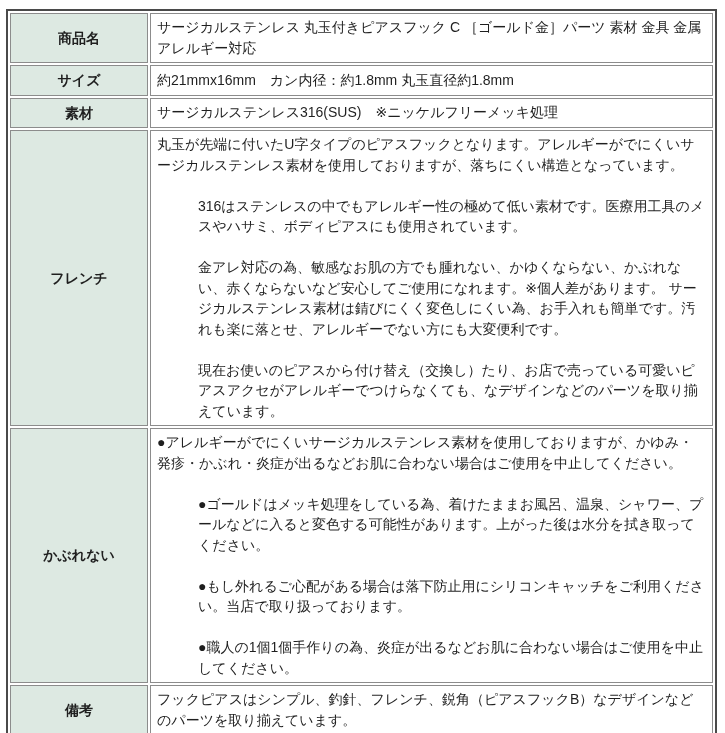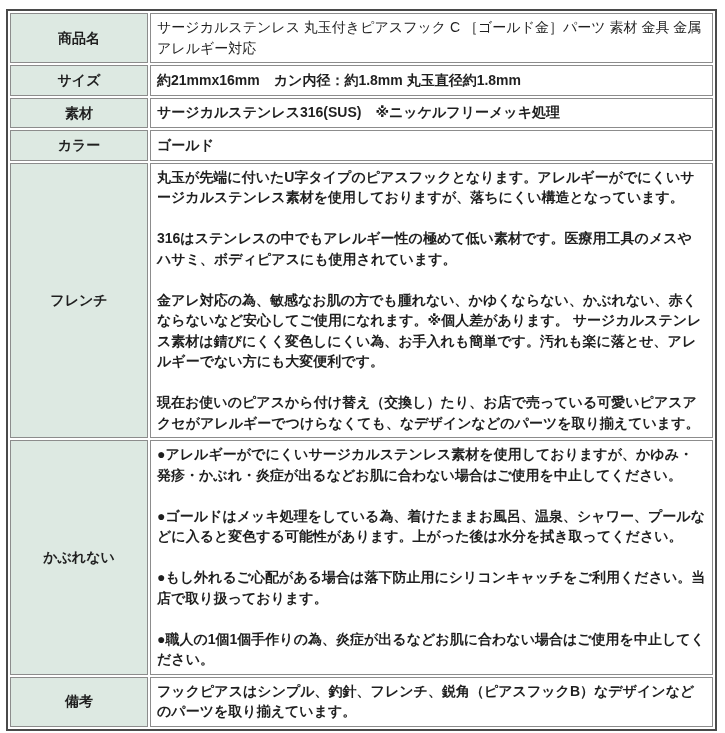--- a/index.html
+++ b/index.html
@@ -37,22 +37,22 @@
     font-weight: bold;
     text-align: center;
     vertical-align: middle;
     padding: 4px 3px;
   }
   table.spec td {
     padding: 3px 6px 4px 6px;
     vertical-align: middle;
     background: #ffffff;
   }
-  td p { margin: 0; word-break: break-all; font-weight: bold; }
-  td p + p { margin-top: 20.5px; }
+  td p { margin: 0; word-break: break-all; }
+  td p + p { margin-top: 20.5px; margin-left: 41px; }
   .bold-val p { font-weight: normal; }
 </style>
 </head>
 <body>
 
 <div class="page">
   <table class="spec">
     <tbody>
       <tr>
         <th>商品名</th>
@@ -63,26 +63,20 @@
       <tr>
         <th>サイズ</th>
         <td>
           <p>約21mmx16mm　カン内径：約1.8mm 丸玉直径約1.8mm</p>
         </td>
       </tr>
       <tr>
         <th>素材</th>
         <td>
           <p>サージカルステンレス316(SUS)　※ニッケルフリーメッキ処理</p>
-        </td>
-      </tr>
-      <tr>
-        <th>カラー</th>
-        <td>
-          <p>ゴールド</p>
         </td>
       </tr>
       <tr>
         <th>フレンチ</th>
         <td>
           <p>丸玉が先端に付いたU字タイプのピアスフックとなります。アレルギーがでにくいサージカルステンレス素材を使用しておりますが、落ちにくい構造となっています。</p>
           <p>316はステンレスの中でもアレルギー性の極めて低い素材です。医療用工具のメスやハサミ、ボディピアスにも使用されています。</p>
           <p>金アレ対応の為、敏感なお肌の方でも腫れない、かゆくならない、かぶれない、赤くならないなど安心してご使用になれます。※個人差があります。 サージカルステンレス素材は錆びにくく変色しにくい為、お手入れも簡単です。汚れも楽に落とせ、アレルギーでない方にも大変便利です。</p>
           <p>現在お使いのピアスから付け替え（交換し）たり、お店で売っている可愛いピアスアクセがアレルギーでつけらなくても、なデザインなどのパーツを取り揃えています。</p>
         </td>

